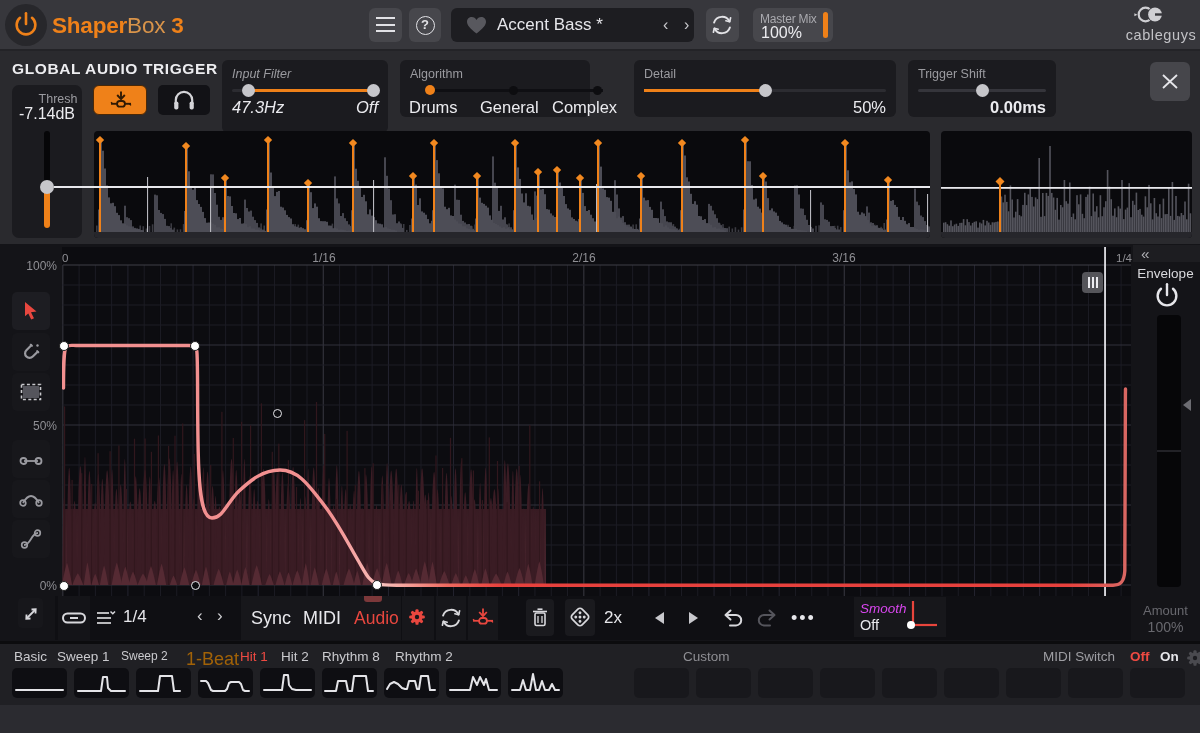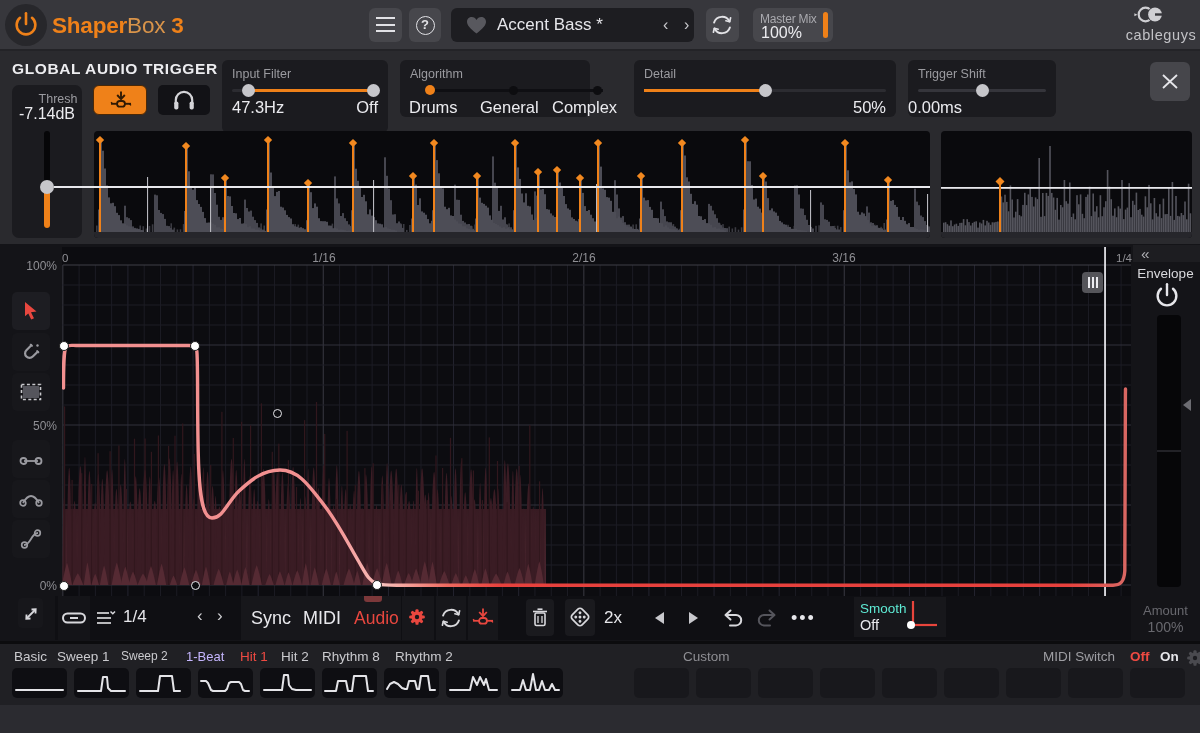--- a/index.html
+++ b/index.html
@@ -76,21 +76,21 @@
           <line x1="10" y1="3.4" x2="8.4" y2="1.8" stroke="#301a04" stroke-width="1.3"></line>
         </svg></div>
     </div>
     <div style="position:absolute;left:158px;top:85px;width:52px;height:30px;border-radius:5px;background:#121216;">
       <div style="left:13px;top:4px;"><svg width="26" height="22" viewBox="-13 -11 26 22">
           <path d="M -8.2 4 L -8.2 0 A 8.2 8.2 0 0 1 8.2 0 L 8.2 4" fill="none" stroke="#d4d4d8" stroke-width="2.2"></path>
           <rect x="-9.8" y="1.5" width="4.2" height="8" rx="1.8" fill="#d4d4d8"></rect>
           <rect x="5.6" y="1.5" width="4.2" height="8" rx="1.8" fill="#d4d4d8"></rect>
         </svg></div>
     </div>
-    <div style="position:absolute;left:222px;top:60px;width:166px;height:73px;border-radius:6px;background:#1b1b1f;">
+    <div style="position:absolute;left:222px;top:60px;width:166px;height:73px;border-radius:6px;background:#1b1b1f;font-style:italic;">
       <div style="left:10px;top:7px;" class="lab">Input Filter</div>
       <div style="left:10px;top:28.5px;width:146px;height:3px;border-radius:2px;background:#2c2c31;"></div>
       <div style="left:26px;top:28.5px;width:125px;height:3px;background:#ef8119;"></div>
       <div style="left:20px;top:23.5px;width:13px;height:13px;border-radius:50%;background:#c6c6ca;"></div>
       <div style="left:145px;top:23.5px;width:13px;height:13px;border-radius:50%;background:#c6c6ca;"></div>
       <div style="left:10px;top:38px;" class="val">47.3Hz</div>
       <div style="left:0;top:38px;width:156px;text-align:right;" class="val">Off</div>
     </div>
     <div style="position:absolute;left:400px;top:60px;width:190px;height:57px;border-radius:6px;background:#1b1b1f;">
       <div style="left:10px;top:7px;" class="lab">Algorithm</div>
@@ -106,21 +106,21 @@
       <div style="left:10px;top:7px;" class="lab">Detail</div>
       <div style="left:10px;top:28.5px;width:242px;height:3px;border-radius:2px;background:#2c2c31;"></div>
       <div style="left:10px;top:28.5px;width:122px;height:3px;background:#ef8119;"></div>
       <div style="left:125px;top:23.5px;width:13px;height:13px;border-radius:50%;background:#c6c6ca;"></div>
       <div style="left:0;top:38px;width:252px;text-align:right;" class="val">50%</div>
     </div>
     <div style="position:absolute;left:908px;top:60px;width:148px;height:57px;border-radius:6px;background:#1b1b1f;">
       <div style="left:10px;top:7px;" class="lab">Trigger Shift</div>
       <div style="left:10px;top:29px;width:128px;height:2.6px;border-radius:2px;background:#35353b;"></div>
       <div style="left:68px;top:23.5px;width:13px;height:13px;border-radius:50%;background:#c6c6ca;"></div>
-      <div style="left:0;top:38px;width:138px;text-align:left;" class="val">0.00ms</div>
+      <div style="left:0;top:38px;width:138px;text-align:right;font-weight:bold;" class="val">0.00ms</div>
     </div>
     <div style="position:absolute;left:94px;top:131px;width:836px;height:107px;border-radius:4px;background:#0a0a0d;overflow:hidden;"><svg width="836" height="107" viewBox="0 0 836 107">
         <rect x="2.0" y="94.5" width="1.6" height="6.5" fill="#3b3b42"></rect>
         <rect x="5.1" y="98.8" width="1.6" height="2.2" fill="#3b3b42"></rect>
         <rect x="8.2" y="97.1" width="1.6" height="3.9" fill="#3b3b42"></rect>
         <rect x="11.3" y="97.4" width="1.6" height="3.6" fill="#3b3b42"></rect>
         <rect x="14.4" y="93.8" width="1.6" height="7.2" fill="#3b3b42"></rect>
         <rect x="17.5" y="94.3" width="1.6" height="6.7" fill="#3b3b42"></rect>
         <rect x="20.6" y="92.8" width="1.6" height="8.2" fill="#3b3b42"></rect>
         <rect x="23.7" y="98.4" width="1.6" height="2.6" fill="#3b3b42"></rect>
@@ -1674,32 +1674,32 @@
     <div style="position:absolute;left:722px;top:609px;"><svg width="22" height="18" viewBox="0 0 22 18">
         <path d="M 4 6 L 14 6 A 5.2 5.2 0 0 1 14 16.4 L 8 16.4" fill="none" stroke="#d8d8dc" stroke-width="2" stroke-linecap="round"></path>
         <path d="M 8.5 1.5 L 3.5 6 L 8.5 10.5" fill="none" stroke="#d8d8dc" stroke-width="2" stroke-linecap="round" stroke-linejoin="round"></path>
       </svg></div>
     <div style="position:absolute;left:756px;top:609px;"><svg width="22" height="18" viewBox="0 0 22 18" style="transform:scaleX(-1)">
         <path d="M 4 6 L 14 6 A 5.2 5.2 0 0 1 14 16.4 L 8 16.4" fill="none" stroke="#55555c" stroke-width="2" stroke-linecap="round"></path>
         <path d="M 8.5 1.5 L 3.5 6 L 8.5 10.5" fill="none" stroke="#55555c" stroke-width="2" stroke-linecap="round" stroke-linejoin="round"></path>
       </svg></div>
     <div style="position:absolute;left:791px;top:608px;font-size:18px;color:#e6e6ea;letter-spacing:2px;">•••</div>
     <div style="position:absolute;left:854px;top:597px;width:92px;height:40px;background:#17171b;">
-      <div style="left:6px;top:4px;font-size:13.5px;color:#5eead4;">Smooth</div>
+      <div style="left:6px;top:4px;font-size:13.5px;color:#d946ef;font-style:italic;">Smooth</div>
       <div style="left:6px;top:20px;font-size:14.5px;color:#e8e8ec;">Off</div>
       <div style="left:45px;top:2px;"><svg width="42" height="34" viewBox="0 0 42 34">
           <line x1="14" y1="2" x2="14" y2="26" stroke="#e8453c" stroke-width="2.2"></line>
           <line x1="14" y1="26" x2="38" y2="26" stroke="#e8453c" stroke-width="2.2"></line>
           <circle cx="12" cy="26" r="4" fill="#ffffff"></circle>
         </svg></div>
     </div>
     <div style="position:absolute;left:14px;top:649px;font-size:13.5px;color:#cacace;">Basic</div>
     <div style="position:absolute;left:57px;top:649px;font-size:13.5px;color:#cacace;">Sweep 1</div>
     <div style="position:absolute;left:121px;top:649px;font-size:12px;color:#cacace;">Sweep 2</div>
-    <div style="position:absolute;left:186px;top:649px;font-size:13px;color:#c4b5fd;">1-Beat</div>
+    <div style="position:absolute;left:186px;top:649px;font-size:18px;color:#a16207;">1-Beat</div>
     <div style="position:absolute;left:240px;top:649px;font-size:13.5px;color:#ee4a42;">Hit 1</div>
     <div style="position:absolute;left:281px;top:649px;font-size:13.5px;color:#cacace;">Hit 2</div>
     <div style="position:absolute;left:322px;top:649px;font-size:13.5px;color:#cacace;">Rhythm 8</div>
     <div style="position:absolute;left:395px;top:649px;font-size:13.5px;color:#cacace;">Rhythm 2</div>
     <div style="position:absolute;left:683px;top:649px;font-size:13.5px;color:#8e8e93;">Custom</div>
     <div style="position:absolute;left:1043px;top:649px;font-size:13.5px;color:#9e9ea3;">MIDI Switch</div>
     <div style="position:absolute;left:1130px;top:649px;font-size:13.5px;font-weight:bold;color:#ee4a42;">Off</div>
     <div style="position:absolute;left:1160px;top:649px;font-size:13.5px;font-weight:bold;color:#e6e6ea;">On</div>
     <div style="position:absolute;left:1185px;top:648px;opacity:0.35;"><svg width="20" height="20" viewBox="-11 -11 22 22">
         <rect x="-1.7" y="-8.6" width="3.4" height="4.0" rx="1.3" fill="#9a9aa0" transform="rotate(0)"></rect>

